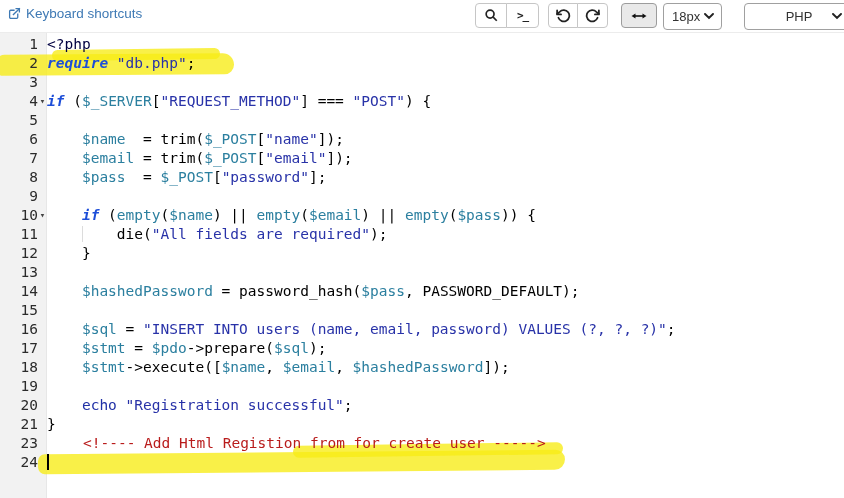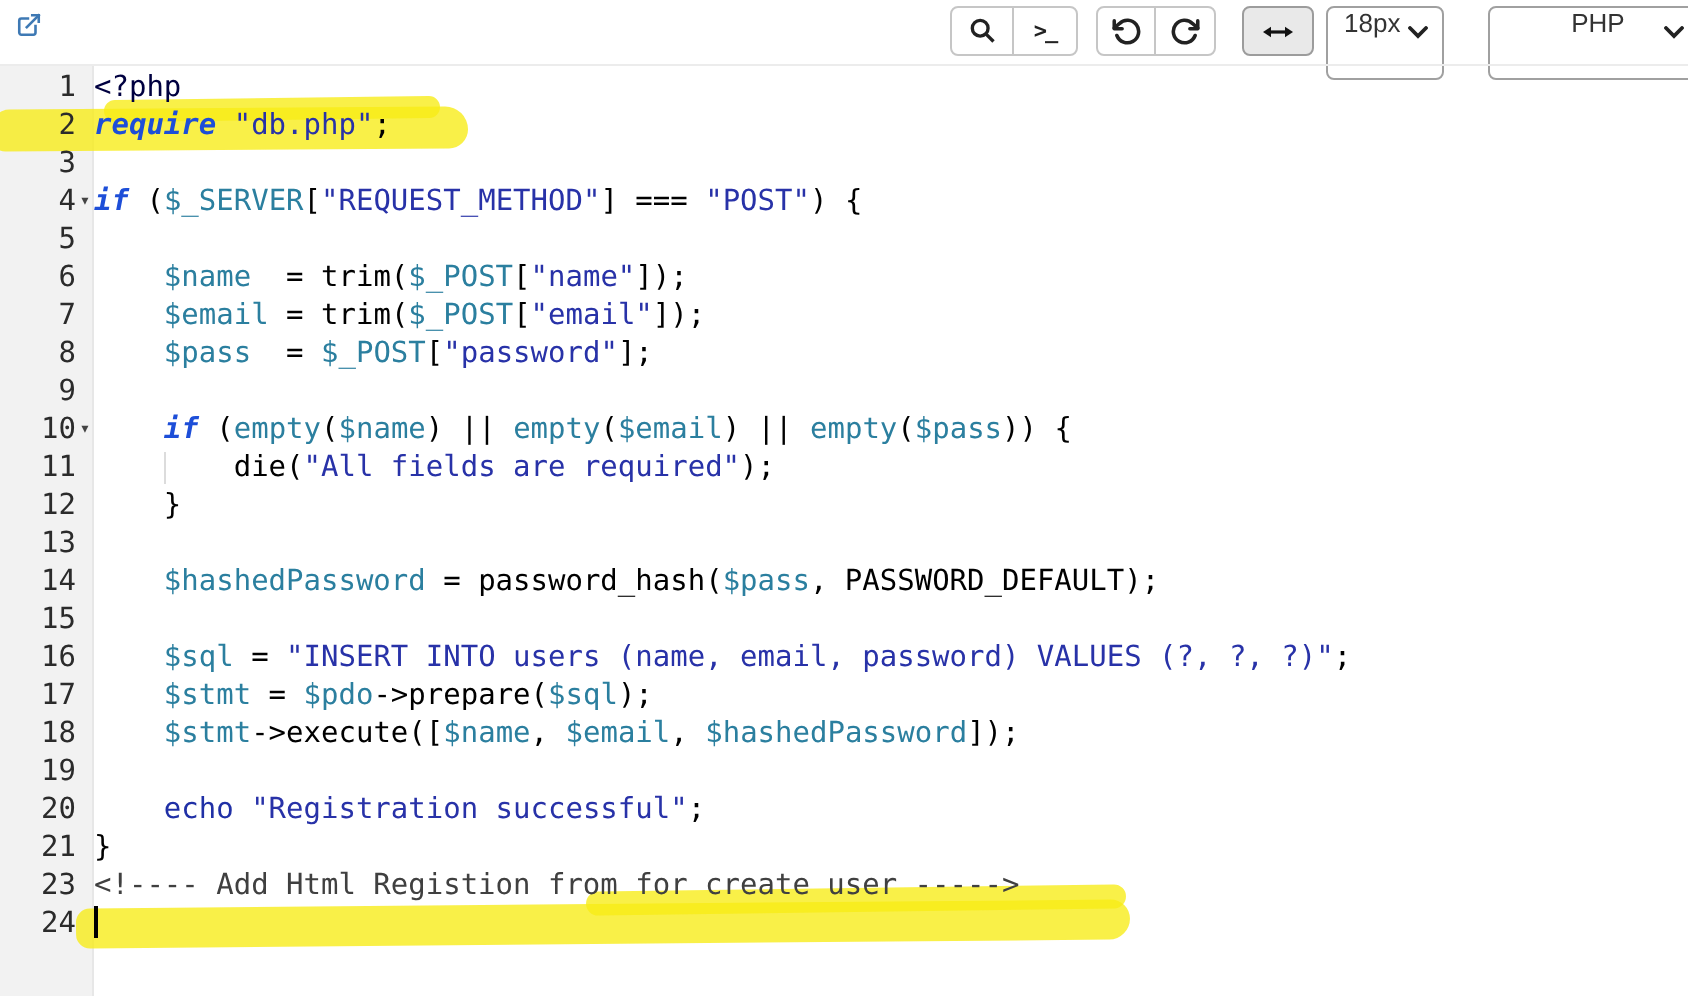--- a/index.html
+++ b/index.html
@@ -12,22 +12,22 @@
               color:#3E79B4; font-size:13.5px; cursor:pointer; text-decoration:none; }
   .btn { position:absolute; top:3px; height:25px; background:#fff; border:1px solid #c6c6c6;
          display:flex; align-items:center; justify-content:center; cursor:pointer; }
   .btn-search  { left:475px; width:32px; border-radius:4px 0 0 4px; }
   .btn-console { left:506px; width:33px; border-radius:0 4px 4px 0; }
   .btn-undo    { left:548px; width:30px; border-radius:4px 0 0 4px; }
   .btn-redo    { left:577px; width:31px; border-radius:0 4px 4px 0; }
   .btn-resize  { left:621px; width:36px; background:#e9e9e9; border-color:#9c9c9c; border-radius:4px; }
   .console-glyph { font-family:"DejaVu Sans Mono", monospace; font-size:11px; font-weight:bold;
                    color:#222; letter-spacing:-1px; }
-  .select { position:absolute; top:3px; height:37px; background:#fff; border:1px solid #a0a0a0;
-            border-radius:4px; display:flex; align-items:flex-start; cursor:pointer;
+  .select { position:absolute; top:3px; height:27px; background:#fff; border:1px solid #a0a0a0;
+            border-radius:4px; display:flex; align-items:center; cursor:pointer;
             font-size:13px; color:#333; }
   .select-size { left:663px; width:59px; padding-left:8px; }
   .select-lang { left:744px; width:110px; justify-content:center; }
   .select .chev { position:absolute; right:7px; top:9px; }
   .select-lang .chev { right:11px; }
 
   
   .editor { position:absolute; left:0; top:32px; width:844px; height:466px;
             border-top:1px solid #ececec;
             font-family:"DejaVu Sans Mono","Liberation Mono", monospace;
@@ -45,38 +45,39 @@
   .fold { flex:none; width:9px; font-size:9px; line-height:19px; color:#444; text-align:center; }
   .code { flex:none; white-space:pre; color:#000; }
 
   .pl   { color:#000; }
   .kw   { color:#1d4ed8; font-weight:bold;font-style:italic; }
   .str  { color:#2832a8; }
   .var  { color:#2b7f9f; }
   .fn   { color:#000; font-weight:normal; }
   .kw2  { color:#2030a6; }
   .meta { color:#000040; font-weight:400; }
-  .cm   { color:#404040; }
+  .cm   { color:#b91c1c;margin-left:36px; }
   .ig   { box-shadow:inset 1px 0 0 #dcdcdc; }
   .cursor { display:inline-block; width:1.5px; height:16px; background:#000; vertical-align:-3px; }
 
   svg { display:block; }
 </style>
 </head>
 <body>
 
 <div class="topbar">
   <a class="kbd-link">
     <span>
       <svg width="13" height="13" viewBox="0 0 24 24" fill="none" stroke="#3E79B4" stroke-width="2.4" stroke-linecap="square">
         <path d="M18 13v6a2 2 0 0 1-2 2H5a2 2 0 0 1-2-2V8a2 2 0 0 1 2-2h6"></path>
         <polyline points="15 3 21 3 21 9"></polyline>
         <line x1="10" y1="14" x2="21" y2="3"></line>
       </svg>
     </span>
+    <span>Keyboard shortcuts</span>
   </a>
 
   <div class="btn btn-search">
     <span>
       <svg width="15" height="15" viewBox="0 0 16 16" fill="none" stroke="#222" stroke-width="1.8">
         <circle cx="6.5" cy="6.5" r="4.2"></circle>
           <line x1="9.8" y1="9.8" x2="13.6" y2="13.6"></line>
       </svg>
     </span>
   </div>

